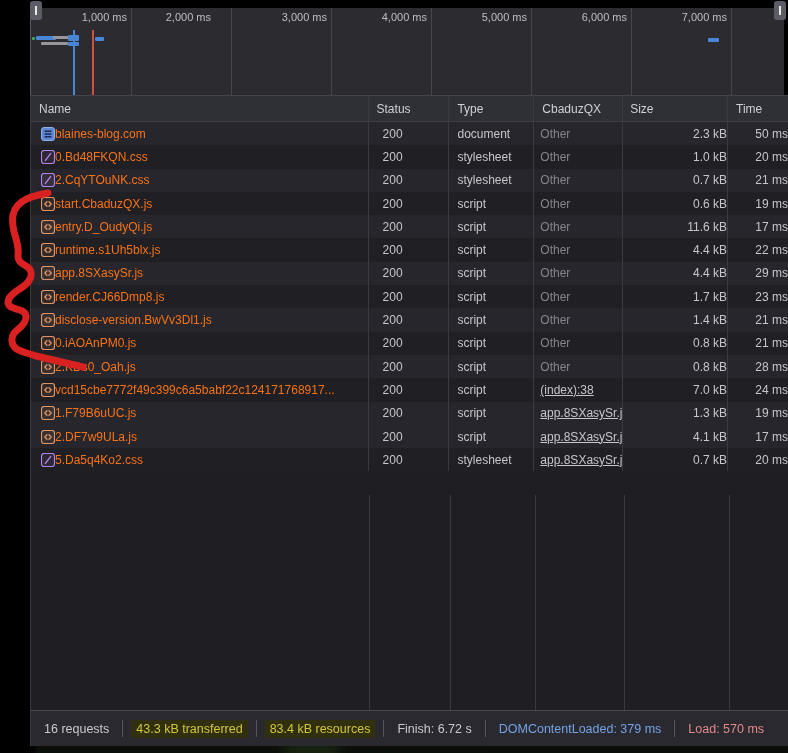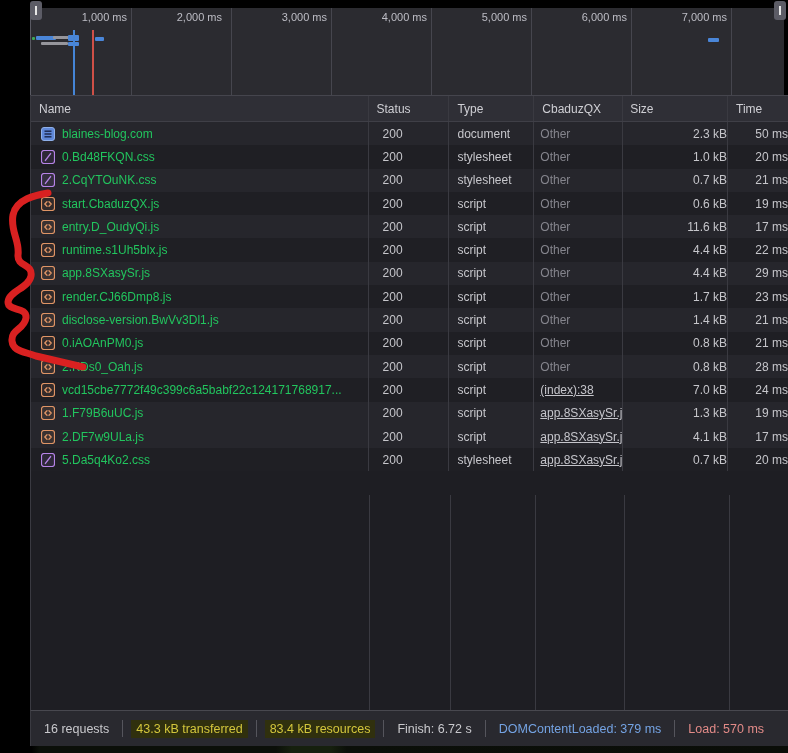--- a/index.html
+++ b/index.html
@@ -28,21 +28,21 @@
   .col-name{width:338px;padding-left:10px;}
   .col-status{width:81px;padding-left:14px;}
   .col-type{width:85px;padding-left:8px;}
   .col-initiator{width:89px;padding-left:6px;}
   .col-size{width:105px;}
   .col-time{width:60px;border-right:none !important;}
   .rows{position:relative;}
   .req-row{display:flex;height:23.3px;}
   .req-row.odd{background:#26262c;}
   .req-row.even{background:#1f1f24;}
-  .req-row .col-name{color:#22c55e;gap:7px;}
+  .req-row .col-name{color:#f97316;}
   .req-row .col-status,.req-row .col-type{color:#c6c6cb;}
   .req-row .col-size,.req-row .col-time{color:#c6c6cb;justify-content:flex-end;padding-right:0;}
   .init-other{color:#85858d;}
   .init-link{color:#c5c5cb;text-decoration:underline;cursor:pointer;overflow:hidden;white-space:nowrap;}
   .name-text{overflow:hidden;white-space:nowrap;}
   .ricon{width:14px;height:14px;flex:0 0 14px;display:inline-flex;}
   .empty-grid{position:absolute;left:0;right:0;bottom:0;}
   .vline{position:absolute;top:0;bottom:0;width:1px;background:#3a3a41;}
 
   
@@ -68,21 +68,21 @@
   <div class="overview">
     <div class="gridline" style="left:100px"></div>
     <div class="gridline" style="left:200px"></div>
     <div class="gridline" style="left:300px"></div>
     <div class="gridline" style="left:400px"></div>
     <div class="gridline" style="left:500px"></div>
     <div class="gridline" style="left:600px"></div>
     <div class="gridline" style="left:700px"></div>
 
     <div class="tick-label" style="left:4px">1,000 ms</div>
-    <div class="tick-label" style="left:99px">2,000 ms</div>
+    <div class="tick-label" style="left:88px">2,000 ms</div>
     <div class="tick-label" style="left:204px">3,000 ms</div>
     <div class="tick-label" style="left:304px">4,000 ms</div>
     <div class="tick-label" style="left:404px">5,000 ms</div>
     <div class="tick-label" style="left:504px">6,000 ms</div>
     <div class="tick-label" style="left:604px">7,000 ms</div>
 
     <div class="ov-bar" style="left:1px;top:29px;width:3px;height:3px;background:#3fa755"></div>
     <div class="ov-bar" style="left:5px;top:28px;width:20px;height:4px;background:#4a86d8"></div>
     <div class="ov-bar" style="left:22px;top:28px;width:25px;height:3px;background:#96969c"></div>
     <div class="ov-bar" style="left:37px;top:27px;width:11px;height:6px;background:#4a86d8"></div>

